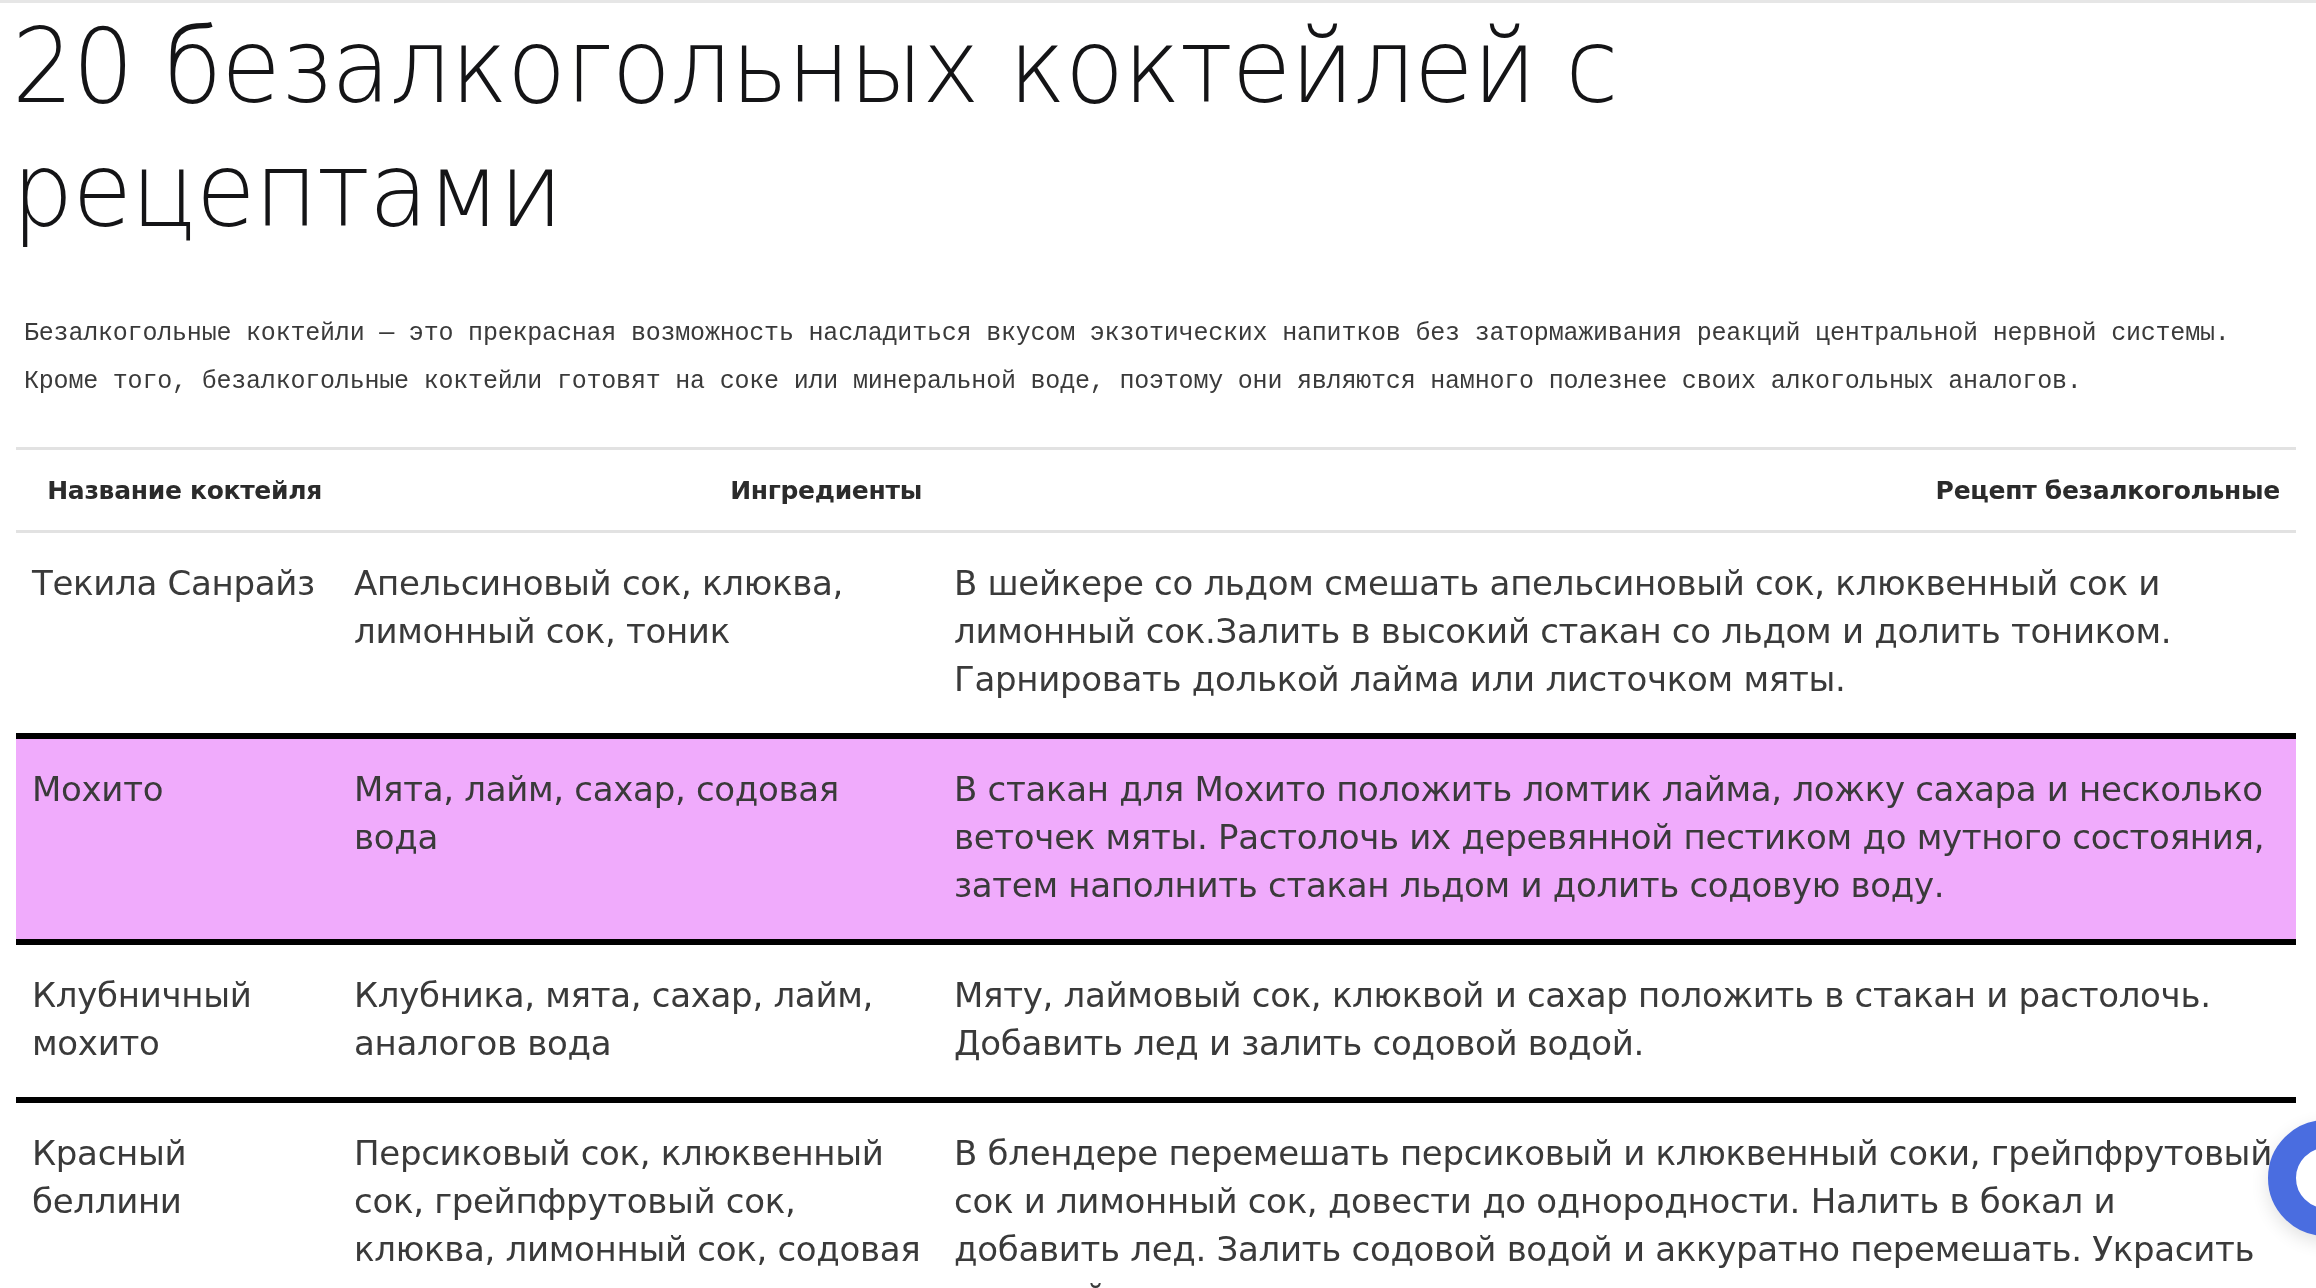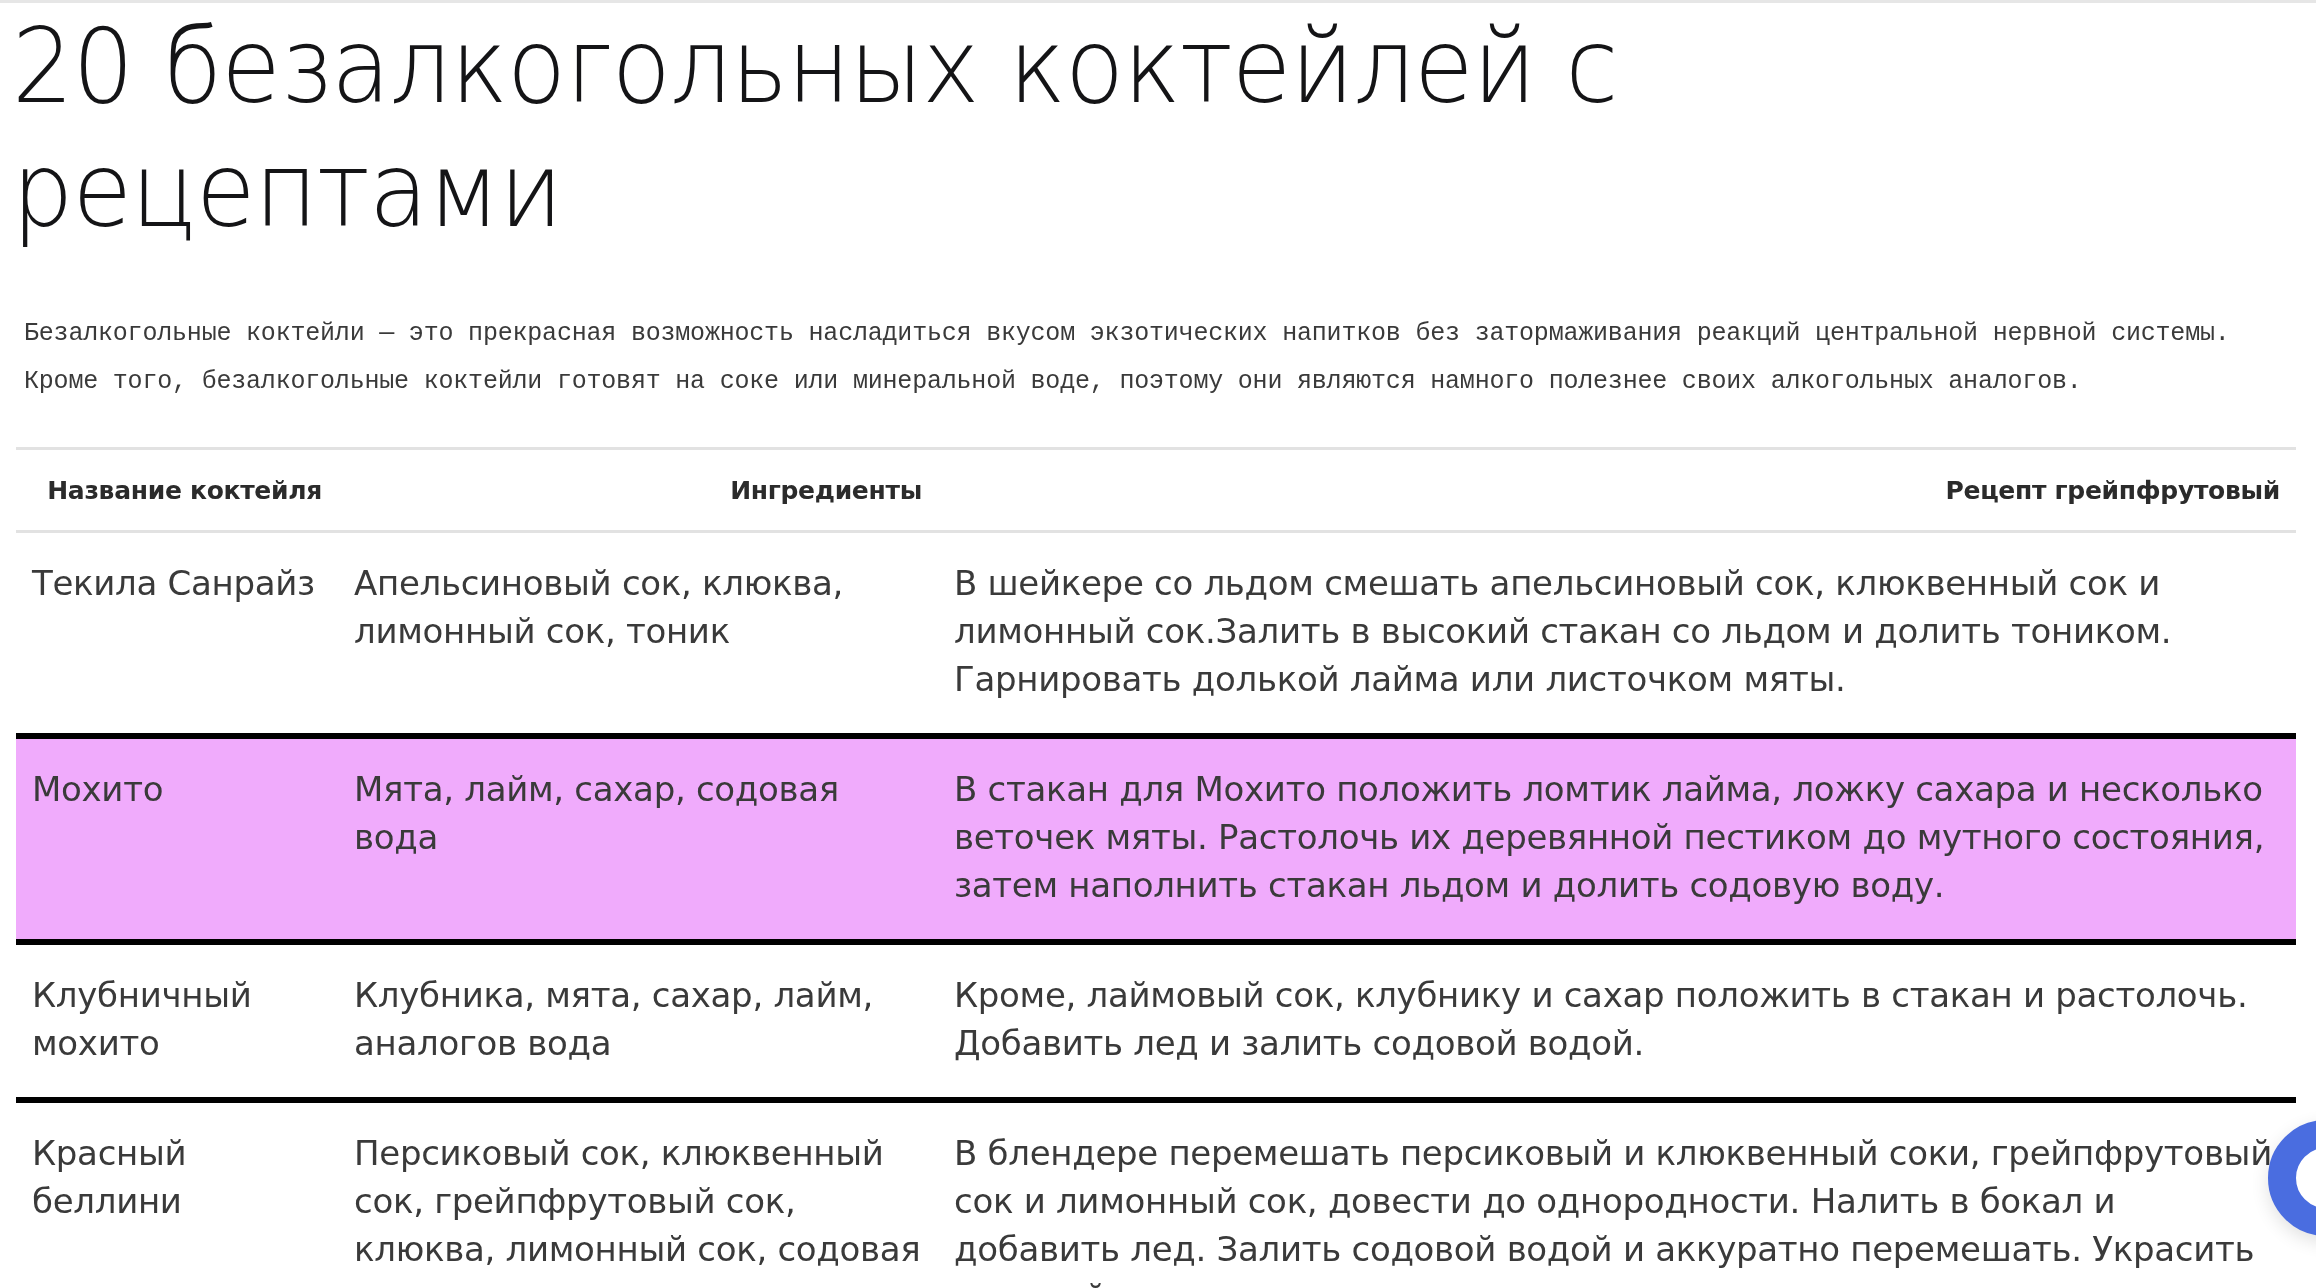--- a/index.html
+++ b/index.html
@@ -114,38 +114,38 @@
   <table class="recipes">
     <colgroup>
       <col class="c1">
         <col class="c2">
         <col class="c3">
     </colgroup>
     <thead>
       <tr>
         <th>Название коктейля</th>
         <th>Ингредиенты</th>
-        <th>Рецепт грейпфрутовый</th>
+        <th>Рецепт безалкогольные</th>
       </tr>
     </thead>
     <tbody>
       <tr>
         <td>Текила Санрайз</td>
         <td>Апельсиновый сок, клюква, лимонный сок, тоник</td>
         <td>В шейкере со льдом смешать апельсиновый сок, клюквенный сок и лимонный сок.Залить в высокий стакан со льдом и долить тоником. Гарнировать долькой лайма или листочком мяты.</td>
       </tr>
       <tr class="shaded">
         <td>Мохито</td>
         <td>Мята, лайм, сахар, содовая вода</td>
         <td>В стакан для Мохито положить ломтик лайма, ложку сахара и несколько веточек мяты. Растолочь их деревянной пестиком до мутного состояния, затем наполнить стакан льдом и долить содовую воду.</td>
       </tr>
       <tr>
         <td>Клубничный мохито</td>
         <td>Клубника, мята, сахар, лайм, аналогов вода</td>
-        <td>Кроме, лаймовый сок, клубнику и сахар положить в стакан и растолочь. Добавить лед и залить содовой водой.</td>
+        <td>Мяту, лаймовый сок, клюквой и сахар положить в стакан и растолочь. Добавить лед и залить содовой водой.</td>
       </tr>
       <tr>
         <td>Красный беллини</td>
         <td>Персиковый сок, клюквенный сок, грейпфрутовый сок, клюква, лимонный сок, содовая вода</td>
         <td>В блендере перемешать персиковый и клюквенный соки, грейпфрутовый сок и лимонный сок, довести до однородности. Налить в бокал и добавить лед. Залить содовой водой и аккуратно перемешать. Украсить клюквой и ломтиком лимона.</td>
       </tr>
     </tbody>
   </table>
 </div>
 

